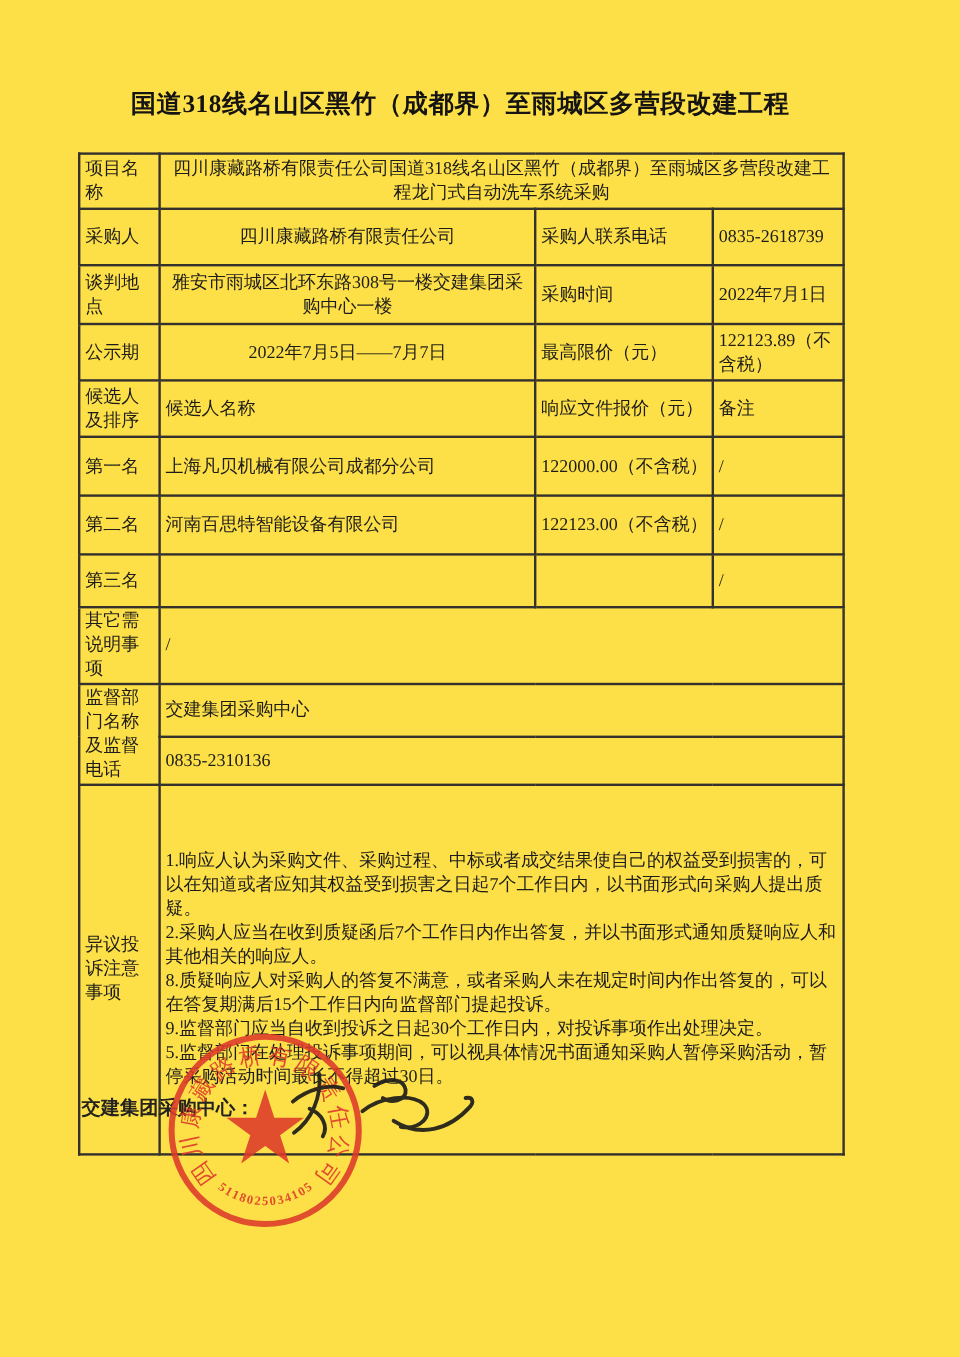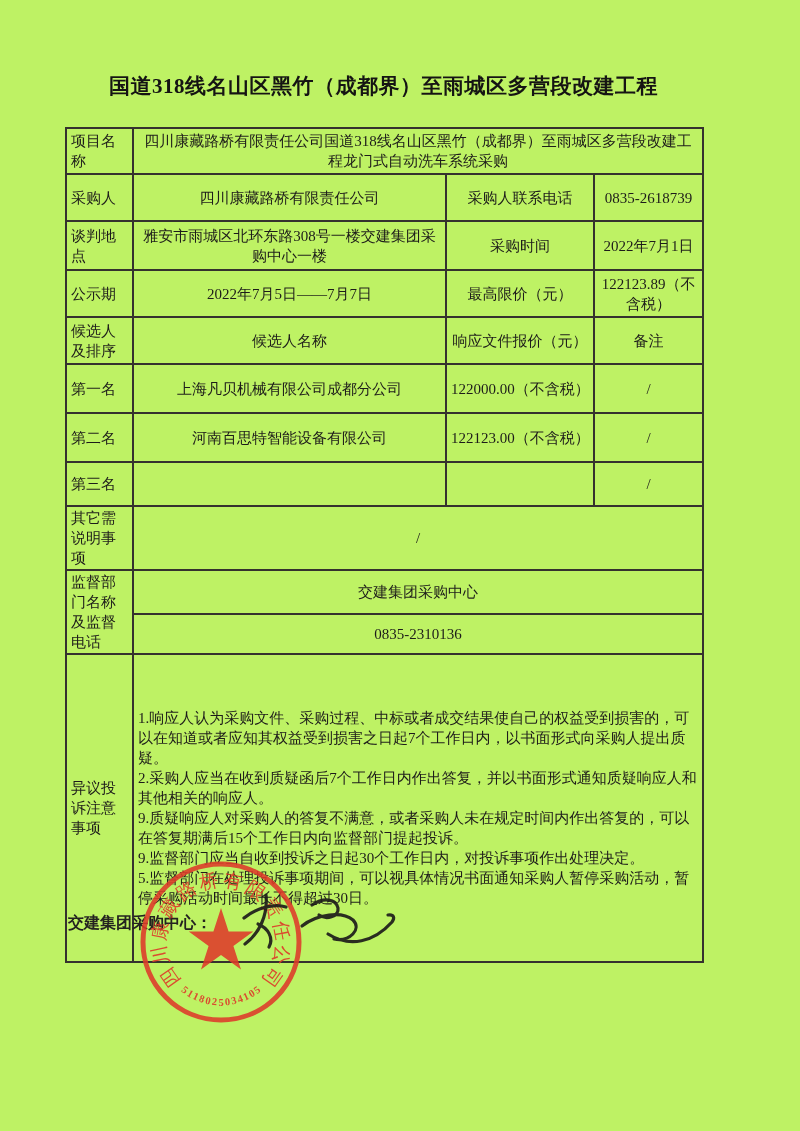--- a/index.html
+++ b/index.html
@@ -1,25 +1,25 @@
 <!DOCTYPE html>
 <html><head>
 <meta charset="utf-8">
 <style>
   html,body{margin:0;padding:0;}
   body{width:800px;height:1131px;background:#fbfafa;font-family:"Liberation Serif","DejaVu Serif",serif;color:#201f1d;}
-  .page{position:relative;width:800px;height:1131px;overflow:hidden;background:#bef264;}
+  .page{position:relative;width:800px;height:1131px;overflow:hidden;background:#fde047;}
   .title{margin:0;padding-top:72px;margin-left:65px;width:637px;text-align:center;
          font-size:21px;font-weight:bold;line-height:29px;color:#151413;letter-spacing:0.5px;}
   table.doc{position:absolute;left:65px;top:127px;width:637px;border-collapse:collapse;table-layout:fixed;}
   table.doc td{border:2px solid #35322e;font-size:15px;color:#1d1c1a;vertical-align:middle;
                padding:1px 4px;line-height:20px;overflow:hidden;}
   td.lbl{padding-left:5px;padding-right:2px;}
   td.vl{text-align:center;padding-left:8px;}
-  td.vc{text-align:center;}
+  td.vc{text-align:left;}
   td.nowrap{white-space:nowrap;text-align:center;padding-left:2px;padding-right:2px;}
   tr.r1 td{height:42px;} tr.r2 td{height:43px;} tr.r3 td{height:45px;} tr.r4 td{height:43px;}
   tr.r5 td{height:43px;} tr.r6 td{height:45px;} tr.r7 td{height:45px;border-radius:16px;} tr.r8 td{height:40px;}
   tr.r9 td{height:45px;} tr.r10a td{height:38px;} tr.r10b td{height:34px;margin-top:12px;} tr.r11 td{height:304px;margin-left:48px;}
   td.notice{padding:6px 8px;line-height:19px;font-size:15px;}
   td.notice div{margin:0;}
   .sig-label{position:absolute;left:68px;top:913px;font-size:16px;font-weight:bold;color:#242320;}
   .seal{position:absolute;left:136px;top:857px;width:170px;height:170px;}
   .signature{position:absolute;left:232px;top:884px;width:170px;height:80px;}
 </style>
@@ -106,21 +106,21 @@
     </tr>
     <tr class="r10b">
       <td class="vc" colspan="3">0835-2310136</td>
     </tr>
 
     <tr class="r11">
       <td class="lbl">异议投诉注意事项</td>
       <td class="notice" colspan="3">
         <div>1.响应人认为采购文件、采购过程、中标或者成交结果使自己的权益受到损害的，可以在知道或者应知其权益受到损害之日起7个工作日内，以书面形式向采购人提出质疑。</div>
         <div>2.采购人应当在收到质疑函后7个工作日内作出答复，并以书面形式通知质疑响应人和其他相关的响应人。</div>
-        <div>9.质疑响应人对采购人的答复不满意，或者采购人未在规定时间内作出答复的，可以在答复期满后15个工作日内向监督部门提起投诉。</div>
+        <div>8.质疑响应人对采购人的答复不满意，或者采购人未在规定时间内作出答复的，可以在答复期满后15个工作日内向监督部门提起投诉。</div>
         <div>9.监督部门应当自收到投诉之日起30个工作日内，对投诉事项作出处理决定。</div>
         <div>5.监督部门在处理投诉事项期间，可以视具体情况书面通知采购人暂停采购活动，暂停采购活动时间最长不得超过30日。</div>
       </td>
     </tr>
   </tbody>
     </table>
 
   <div class="sig-label">交建集团采购中心：</div>
 
   <svg class="seal" id="seal-svg" viewBox="0 0 170 170">

